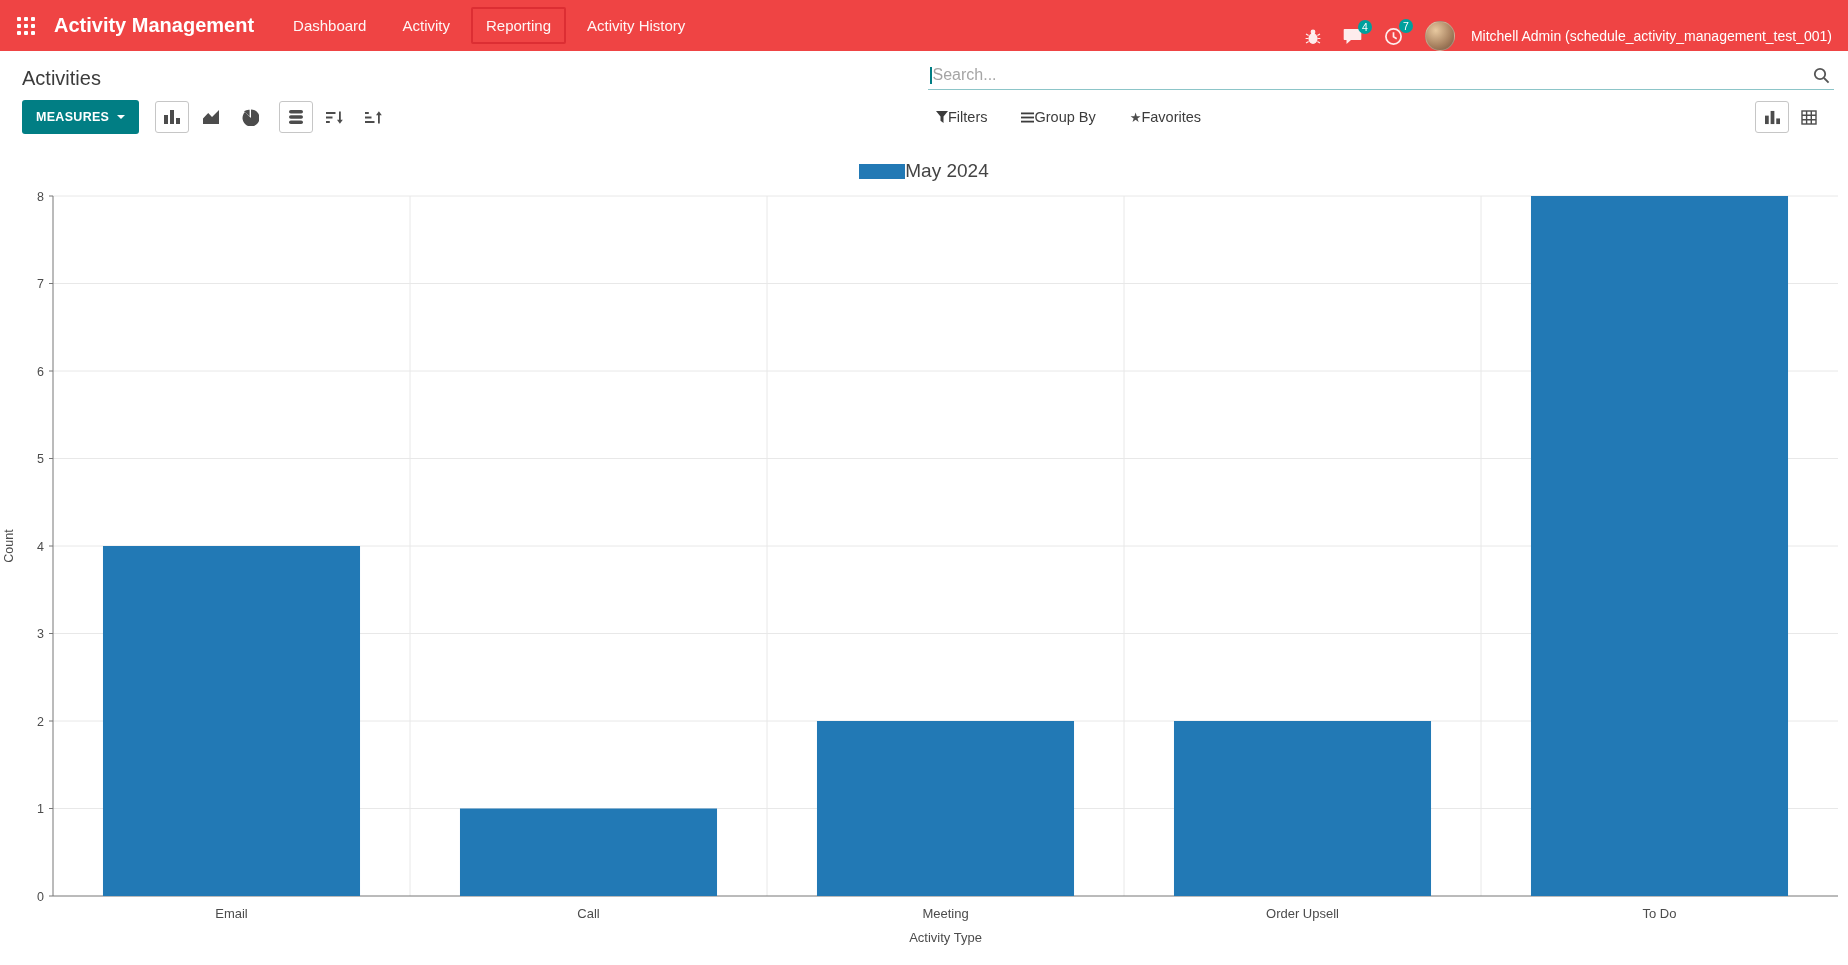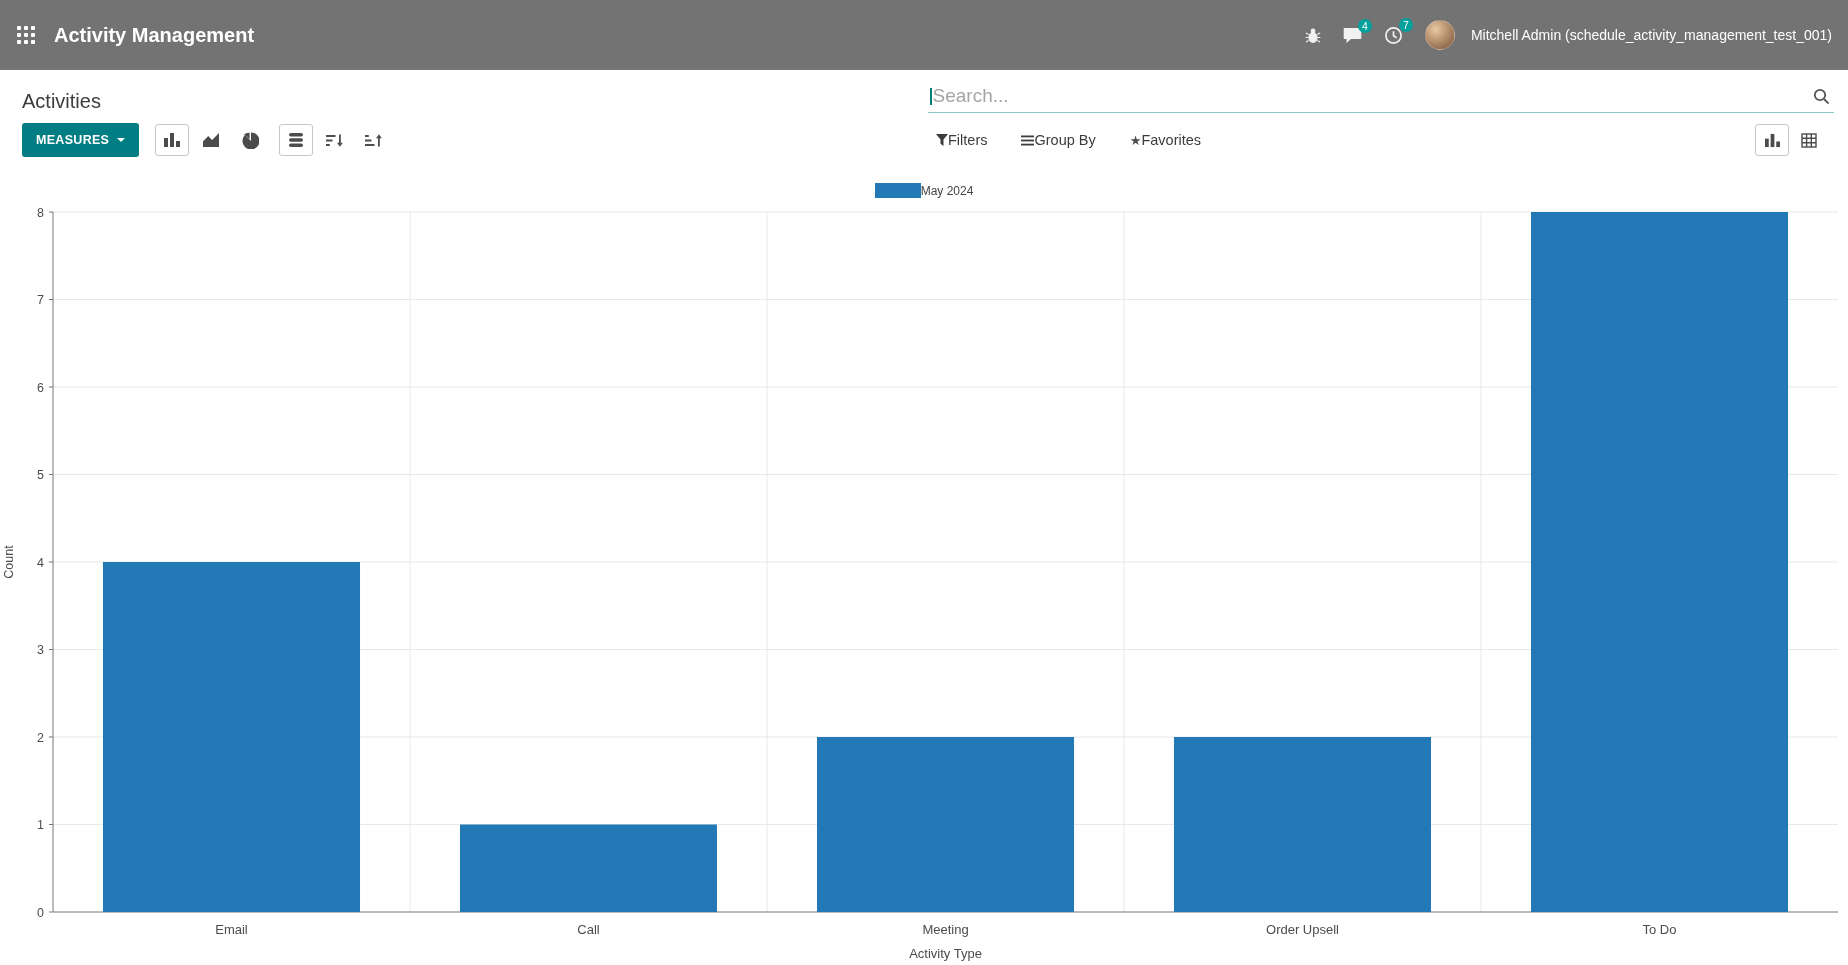--- a/index.html
+++ b/index.html
@@ -1,60 +1,60 @@
 <!DOCTYPE html>
 <html><head>
 <meta charset="utf-8">
 <style>
   * { box-sizing: border-box; }
   html,body { margin:0; padding:0; background:#fff; }
   body { font-family:"Liberation Sans", sans-serif; color:#4c4c4c; width:1848px; }
 
   
-  .navbar { height:70px; background:#737373; display:flex; align-items:center; justify-content:space-between; color:#fff; padding-right:16px; }
+  .navbar { height:51px; background:#ef4444; display:flex; align-items:flex-end; justify-content:space-between; color:#fff; padding-right:16px; }
   .nav-left { display:flex; align-items:center; height:100%; }
   .apps-btn { width:52px; height:100%; display:flex; align-items:center; justify-content:center; cursor:pointer; }
   .dots { display:grid; grid-template-columns:repeat(3,4px); grid-gap:3px; }
   .dots i { width:4px; height:4px; background:#fff; border-radius:1px; display:block; }
   .app-title { font-size:20px; font-weight:700; margin:0 24px 0 2px; white-space:nowrap; cursor:pointer; }
   .nav-links { display:flex; align-items:center; gap:6px; }
   .nav-link { padding:8px 13px; font-size:15px; color:rgba(255,255,255,.95); cursor:pointer; border:2px solid transparent; border-radius:2px; white-space:nowrap; }
   .nav-link.highlighted { border-color:#dc2e33; }
   .nav-right { display:flex; align-items:center; gap:22px; }
   .sys-icon { position:relative; color:rgba(255,255,255,.9); display:flex; cursor:pointer; }
   .badge { position:absolute; top:-8px; right:-10px; background:#00a09d; color:#fff; font-size:10.5px; line-height:1; border-radius:8px; padding:2px 4px; min-width:9px; text-align:center; }
   .user-menu { display:flex; align-items:center; gap:16px; cursor:pointer; }
   .avatar { width:30px; height:30px; border-radius:50%; background:radial-gradient(circle at 35% 30%, #e8c9a0, #a57f5e 60%, #6e523c); border:1px solid rgba(255,255,255,.25); }
   .user-name { font-size:14px; color:#fff; white-space:nowrap; }
 
   
   .cp-row1 { display:grid; grid-template-columns:1fr 1fr; align-items:end; padding:12px 14px 2px 22px; }
   .page-title { font-size:20px; font-weight:400; margin:0; color:#3c3c3c; }
   .search { display:flex; align-items:center; border-bottom:1px solid rgba(1,126,132,.45); padding:3px 4px 5px 2px; }
   .search .text-caret { width:1.5px; height:17px; background:#017e84; }
-  .search input { border:none; outline:none; flex:1; font-size:19px; font-family:inherit; color:#333; padding:0 0 0 1px; background:transparent; }
+  .search input { border:none; outline:none; flex:1; font-size:16px; font-family:inherit; color:#333; padding:0 0 0 1px; background:transparent; }
   .search input::placeholder { color:#a5a5a5; }
   .search-icon { color:#555; cursor:pointer; display:flex; }
 
   .cp-row2 { display:grid; grid-template-columns:1fr 1fr; align-items:center; padding:8px 22px 12px 22px; }
   .cp-left { display:flex; align-items:center; }
   .btn-measures { background:#017e84; color:#fff; font-size:12.5px; font-weight:700; letter-spacing:.3px; border:none; border-radius:3px; padding:10px 14px; display:flex; align-items:center; gap:8px; cursor:pointer; font-family:inherit; }
   .caret-down { width:0; height:0; border-left:4px solid transparent; border-right:4px solid transparent; border-top:4px solid #fff; }
   .icon-group { display:flex; align-items:center; gap:5px; margin-left:16px; }
   .icon-group.second { margin-left:12px; }
   .tool-btn { width:34px; height:32px; display:flex; align-items:center; justify-content:center; background:transparent; border:1px solid transparent; border-radius:3px; cursor:pointer; color:#4c4c4c; padding:0; }
   .tool-btn.active { border-color:#c6c6c6; }
   .cp-mid { display:flex; align-items:center; justify-content:space-between; }
   .facet-group { display:flex; align-items:center; gap:34px; padding-left:12px; font-size:14.5px; color:#3c3c3c; }
   .facet { display:flex; align-items:center; cursor:pointer; white-space:nowrap; }
   .facet .glyph { font-size:13px; color:#4c4c4c; }
   .switchers { display:flex; align-items:center; gap:3px; }
 
   
-  .legend { display:flex; justify-content:center; align-items:center; margin:14px 0 4px 0; font-size:12px; color:#444; }
+  .legend { display:flex; justify-content:center; align-items:center; margin:14px 0 4px 0; font-size:19px; color:#444; }
   .legend .swatch { width:46px; height:15px; display:inline-block; }
   #chart { width:100%; }
   svg text { font-family:"Liberation Sans", sans-serif; }
 </style>
 </head>
 <body>
 
 <header class="navbar">
   <div class="nav-left">
     <div class="apps-btn">
@@ -64,20 +64,26 @@
           <i></i>
           <i></i>
           <i></i>
           <i></i>
           <i></i>
           <i></i>
           <i></i>
         </span>
     </div>
     <div class="app-title">Activity Management</div>
+    <nav class="nav-links">
+      <a class="nav-link">Dashboard</a>
+      <a class="nav-link">Activity</a>
+      <a class="nav-link highlighted">Reporting</a>
+      <a class="nav-link">Activity History</a>
+    </nav>
   </div>
   <div class="nav-right">
     <span class="sys-icon">
       <svg width="16" height="17" viewBox="0 0 16 17" fill="currentColor">
         <circle cx="8" cy="4" r="2.4"></circle>
         <ellipse cx="8" cy="10.5" rx="4.6" ry="5.4"></ellipse>
         <g stroke="currentColor" stroke-width="1.2" fill="none">
           <path d="M3.6 7.5 L1 6 M3.4 10.5 L0.6 10.5 M3.6 13.5 L1 15"></path>
           <path d="M12.4 7.5 L15 6 M12.6 10.5 L15.4 10.5 M12.4 13.5 L15 15"></path>
         </g>

